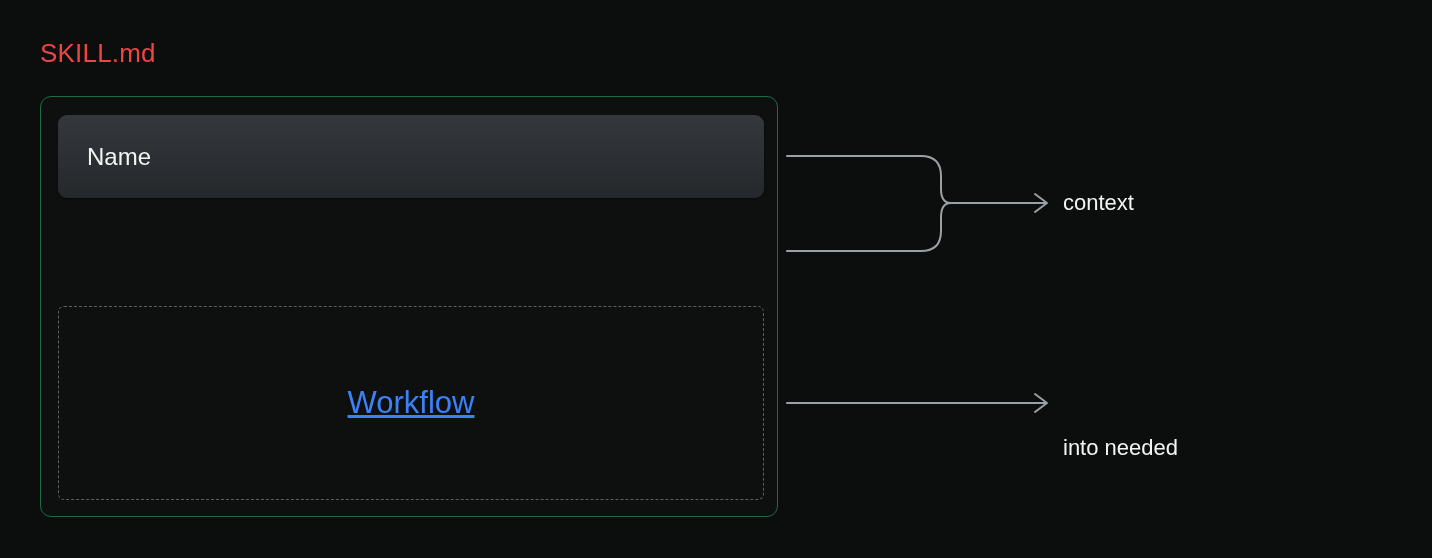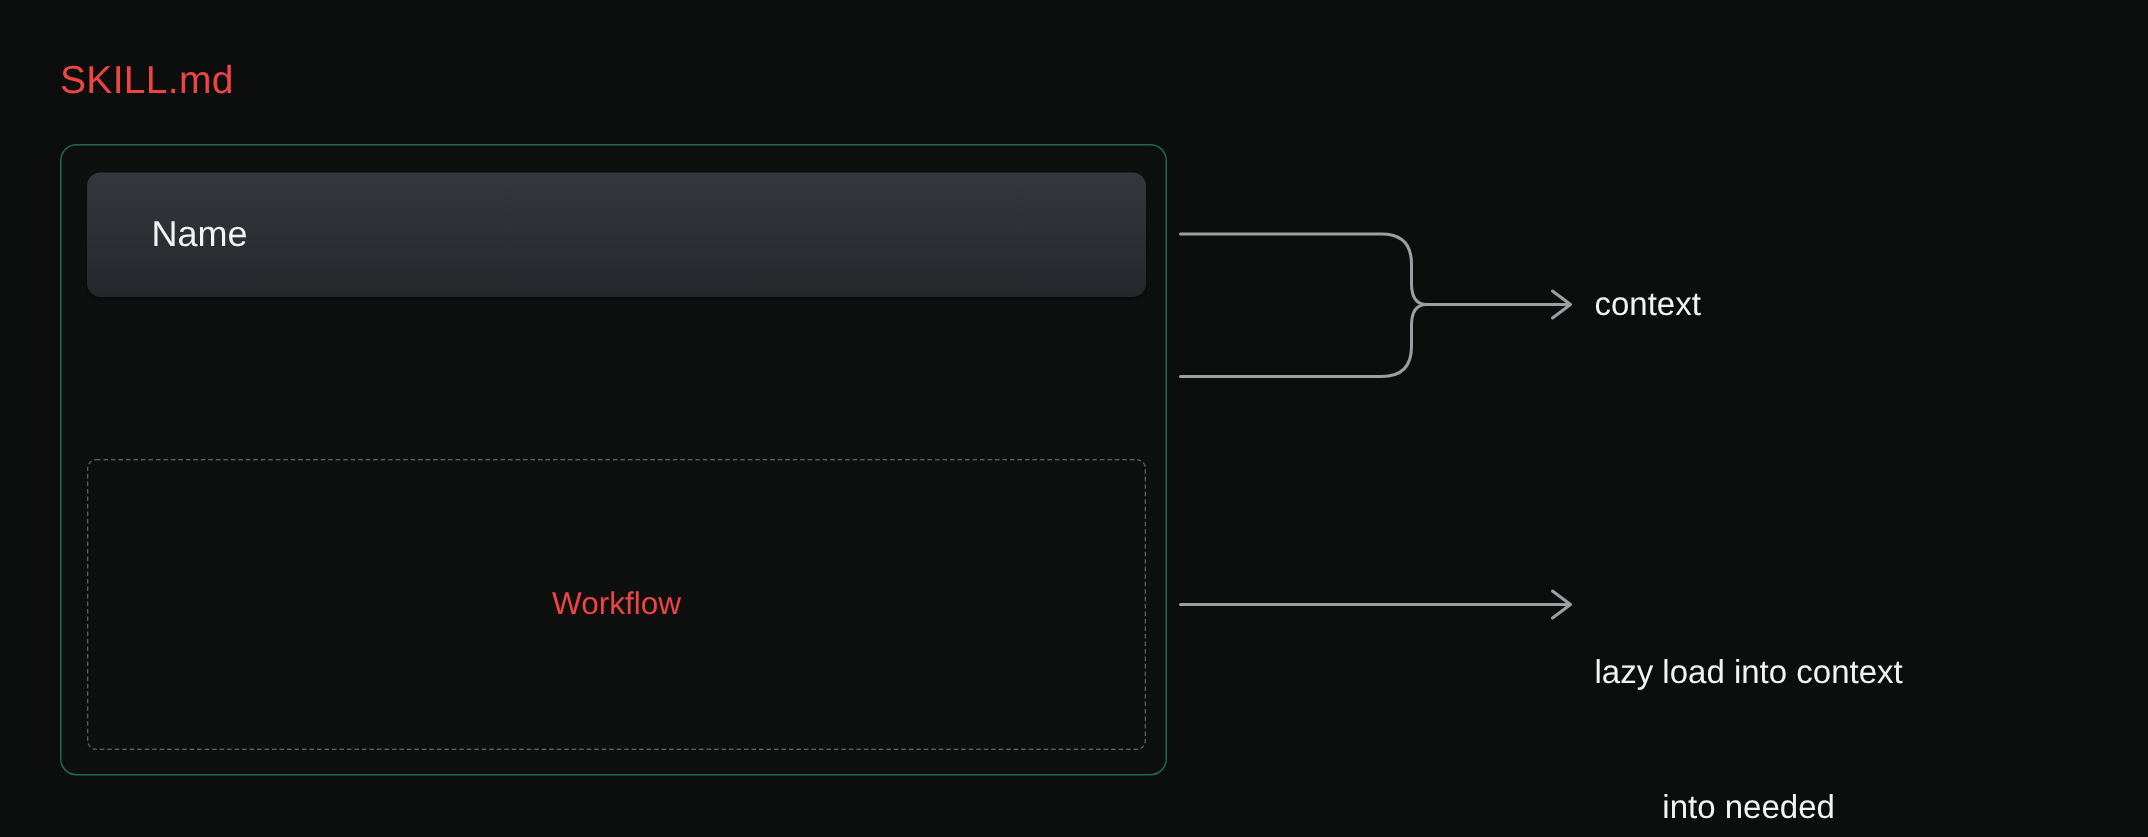--- a/index.html
+++ b/index.html
@@ -54,21 +54,21 @@
     border-radius: 9px;
     background: linear-gradient(180deg, #34383c 0%, #2d3135 45%, #24282b 100%);
     box-shadow: 0 1px 2px rgba(0,0,0,0.45);
     box-sizing: border-box;
     display: flex;
     align-items: center;
   }
   .field-box.name { top: 18px; }
   .field-box.description { top: 114px; }
   .field-label {
-    margin-left: 43px;
+    margin-left: 29px;
     font-size: 24px;
     line-height: 28px;
     color: #f2f3f3;
     white-space: nowrap;
   }
 
   
   .workflow-box {
     position: absolute;
     left: 17px;
@@ -76,24 +76,25 @@
     width: 706px;
     height: 194px;
     border: 1.5px dashed #5a5f63;
     border-radius: 6px;
     box-sizing: border-box;
     display: flex;
     align-items: center;
     justify-content: center;
   }
   .workflow-label {
-    font-size: 21px;
+    font-size: 31px;
     line-height: 36px;
-    color: #ef4444;
+    color: #3b82f6;
     white-space: nowrap;
+    text-decoration: underline;
   }
 
   
   .connectors {
     position: absolute;
     left: 0;
     top: 0;
     width: 1432px;
     height: 558px;
     pointer-events: none;
@@ -146,17 +147,16 @@
     </g>
     <path d="M1035 194 L 1047 203 L 1035 212" stroke="#9aa0a4" stroke-width="2" fill="none" stroke-linecap="round" stroke-linejoin="round"></path>
 
     <path d="M787 403 H 1045" stroke="#9aa0a4" stroke-width="2" fill="none" stroke-linecap="round"></path>
     <path d="M1035 394 L 1047 403 L 1035 412" stroke="#9aa0a4" stroke-width="2" fill="none" stroke-linecap="round" stroke-linejoin="round"></path>
   </svg>
 
   <div class="annotation context">context</div>
 
   <div class="annotation lazy">
-    <div>lazy load into context</div>
     <div>into needed</div>
   </div>
 
 </div>
 
 </body></html>

